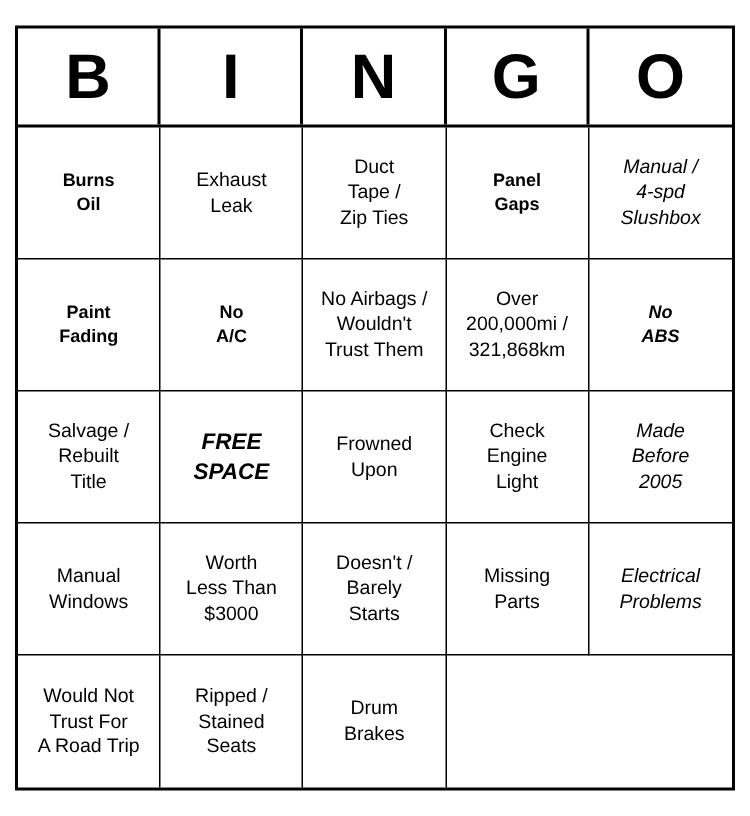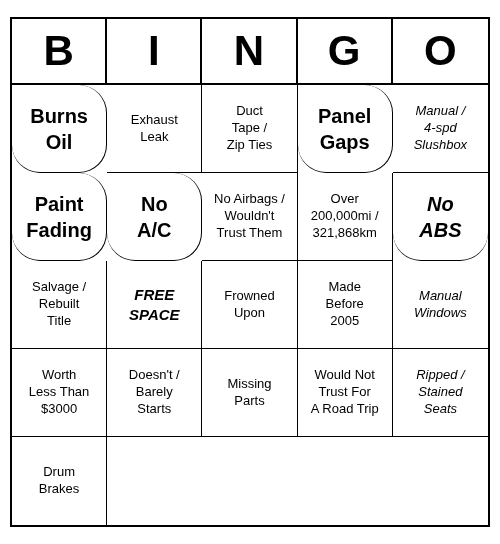--- a/index.html
+++ b/index.html
@@ -49,23 +49,22 @@
       line-height: 1.3;
     }
     .bingo-cell:nth-child(5n) {
       border-right: none;
       font-style: italic;
     }
     .bingo-cell:nth-child(n+21) {
       border-bottom: none;
     }
     .bingo-cell.large-text {
-      font-size: 20px;
+      font-size: 12px;
       font-weight: bold;
-      border-radius: 28px;
     }
     .bingo-cell.free-space {
       font-size: 15px;
       font-weight: bold;
       font-style: italic;
     }
   </style>
 </head>
 <body>
 
@@ -84,22 +83,24 @@
       <div class="bingo-cell large-text">Panel<br>Gaps</div>
       <div class="bingo-cell">Manual /<br>4-spd<br>Slushbox</div>
       <div class="bingo-cell large-text">Paint<br>Fading</div>
       <div class="bingo-cell large-text">No<br>A/C</div>
       <div class="bingo-cell">No Airbags /<br>Wouldn't<br>Trust Them</div>
       <div class="bingo-cell">Over<br>200,000mi /<br>321,868km</div>
       <div class="bingo-cell large-text">No<br>ABS</div>
       <div class="bingo-cell">Salvage /<br>Rebuilt<br>Title</div>
       <div class="bingo-cell free-space">FREE<br>SPACE</div>
       <div class="bingo-cell">Frowned<br>Upon</div>
+      <div class="bingo-cell">Check<br>Engine<br>Light</div>
       <div class="bingo-cell">Made<br>Before<br>2005</div>
       <div class="bingo-cell">Manual<br>Windows</div>
       <div class="bingo-cell">Worth<br>Less Than<br>$3000</div>
       <div class="bingo-cell">Doesn't /<br>Barely<br>Starts</div>
       <div class="bingo-cell">Missing<br>Parts</div>
+      <div class="bingo-cell">Electrical<br>Problems</div>
       <div class="bingo-cell">Would Not<br>Trust For<br>A Road Trip</div>
       <div class="bingo-cell">Ripped /<br>Stained<br>Seats</div>
       <div class="bingo-cell">Drum<br>Brakes</div>
     </div>
 </div>
 
 </body></html>

